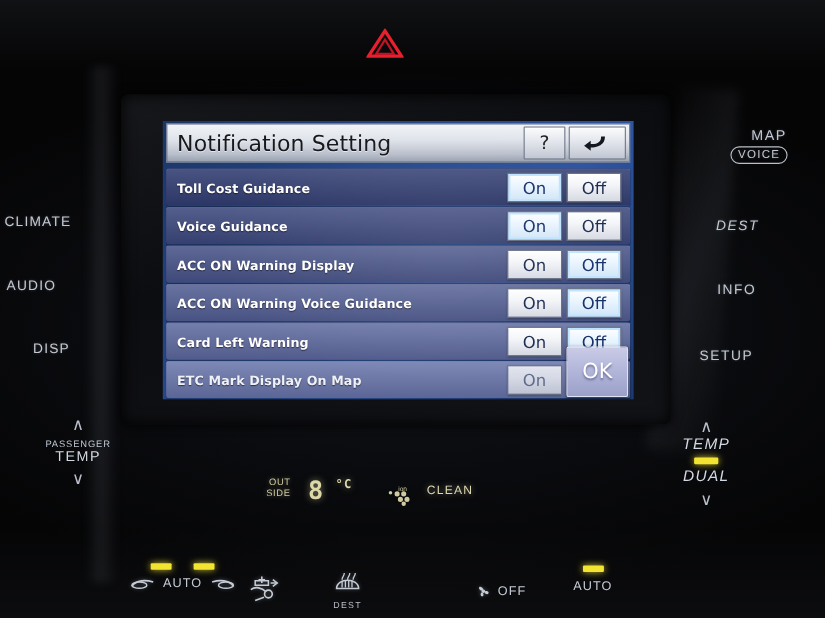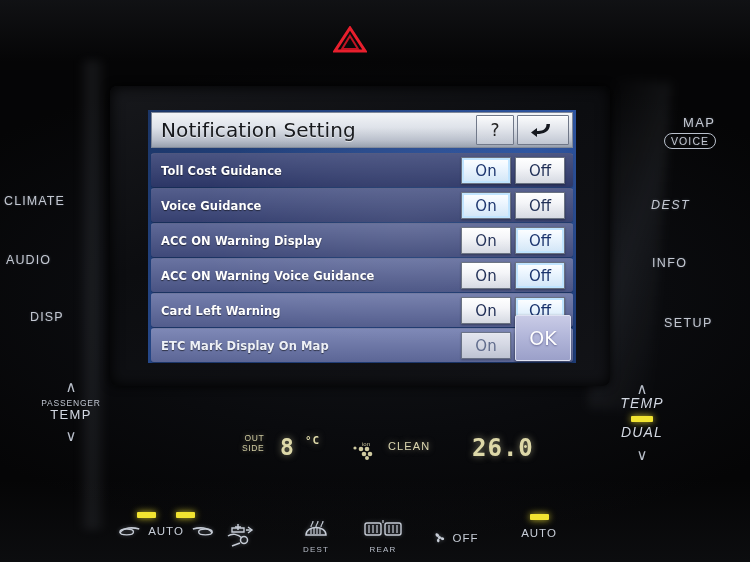--- a/index.html
+++ b/index.html
@@ -94,21 +94,21 @@
         font-family:"Liberation Sans",sans-serif;
         text-shadow:0 0 3px rgba(200,210,230,.25);}
   #k-climate{left:4px;top:194px;}
   #k-audio{left:6px;top:253px;}
   #k-disp{left:30px;top:310px;}
   #k-map{left:668px;top:115px;font-size:13px;letter-spacing:1.4px;margin-left:15px;}
   #k-voice{left:664px;top:133px;font-size:10.5px;letter-spacing:1.1px;
            border:1px solid #b9c0cc;border-radius:8px;padding:1px 6px;text-align:center;}
   #k-dest{left:651px;top:198px;letter-spacing:1.4px;font-style:italic;}
   #k-info{left:652px;top:256px;letter-spacing:1.4px;}
-  #k-setup{left:636px;top:316px;letter-spacing:1.4px;margin-left:28px;}
+  #k-setup{left:636px;top:316px;letter-spacing:1.4px;}
 
   
   #pass-temp{position:absolute;left:28px;top:380px;width:86px;text-align:center;color:#c9ced8;}
   #pt-up,#pt-dn{font-size:15px;color:#b9bfca;line-height:14px;}
   #pt-name{font-size:8.5px;letter-spacing:.8px;margin-top:4px;color:#c0c6d1;}
   #pt-temp{font-size:13px;letter-spacing:1.4px;color:#d3d8e2;margin-top:-1px;}
   #pt-dn{margin-top:7px;}
 
   
   #drv-temp{position:absolute;left:606px;top:383px;width:72px;text-align:center;color:#c9ced8;}
@@ -273,21 +273,20 @@
     <svg id="lcd-ion" viewBox="0 0 32 24">
       <text x="12" y="8" font-size="6" fill="#cfcaa0" font-family="Liberation Sans, sans-serif">ion</text>
       <circle cx="5" cy="10" r="1.6" fill="#cfcaa0"></circle>
       <circle cx="11" cy="11" r="2.3" fill="#cfcaa0"></circle>
       <circle cx="17" cy="11" r="2.3" fill="#cfcaa0"></circle>
       <circle cx="14" cy="16" r="2.3" fill="#cfcaa0"></circle>
       <circle cx="20" cy="16" r="2.3" fill="#cfcaa0"></circle>
       <circle cx="17" cy="20" r="2.0" fill="#cfcaa0"></circle>
     </svg>
     <div id="lcd-clean">CLEAN</div>
-    <div class="seg" id="lcd-right">26.0</div>
   </div>
 
   <div class="btm" id="b-auto">
     <div class="ledrow">
       <div class="led"></div>
       <div class="led"></div>
     </div>
     <div class="inner">
       <svg class="gl" width="26" height="13" viewBox="0 0 26 13">
         <path d="M2 9 C6 3, 15 3, 22 5" stroke="#c6ccd6" stroke-width="1.6" fill="none"></path>
@@ -317,30 +316,20 @@
     <svg class="gl" width="34" height="22" viewBox="0 0 34 22">
       <path d="M7 17 C7 7, 27 7, 27 17 Z" stroke="#c6ccd6" stroke-width="1.5" fill="none"></path>
       <path d="M12 16 L12 10 M15 16 L15 10 M18 16 L18 10 M21 16 L21 10" stroke="#c6ccd6" stroke-width="1.2"></path>
       <path d="M12 9 C12 6, 14 6, 14 3" stroke="#c6ccd6" stroke-width="1.2" fill="none"></path>
       <path d="M17 9 C17 6, 19 6, 19 3" stroke="#c6ccd6" stroke-width="1.2" fill="none"></path>
       <path d="M22 9 C22 6, 24 6, 24 3" stroke="#c6ccd6" stroke-width="1.2" fill="none"></path>
     </svg>
     <div class="sub">DEST</div>
   </div>
 
-  <div class="btm" id="b-rear">
-    <svg class="gl" width="44" height="22" viewBox="0 0 44 22">
-      <rect x="4" y="5" width="16" height="12" rx="2" stroke="#c6ccd6" stroke-width="1.4" fill="none"></rect>
-      <path d="M8 7 L8 15 M12 7 L12 15 M16 7 L16 15" stroke="#c6ccd6" stroke-width="1.2"></path>
-      <rect x="24" y="5" width="16" height="12" rx="2" stroke="#c6ccd6" stroke-width="1.4" fill="none"></rect>
-      <path d="M28 7 L28 15 M32 7 L32 15 M36 7 L36 15" stroke="#c6ccd6" stroke-width="1.2"></path>
-      <path d="M22 5 L22 2" stroke="#c6ccd6" stroke-width="1.2"></path>
-    </svg>
-    <div class="sub">REAR</div>
-  </div>
 
   <div class="btm" id="b-off">
     <div class="inner">
       <svg class="gl" width="15" height="15" viewBox="0 0 15 15">
         <circle cx="7.5" cy="7.5" r="1.6" fill="#c6ccd6"></circle>
         <path d="M7.5 6 C6 2, 2 3, 4 6 C5 7.5, 6.5 7, 7.5 6Z" fill="#c6ccd6"></path>
         <path d="M9 7.5 C13 6, 13 11, 10 10 C8.5 9.5, 8.5 8.5, 9 7.5Z" fill="#c6ccd6"></path>
         <path d="M6 8.5 C3 11, 7 14, 7.5 11 C7.7 9.8, 7 8.8, 6 8.5Z" fill="#c6ccd6"></path>
       </svg>
       <span class="lbl">OFF</span>

